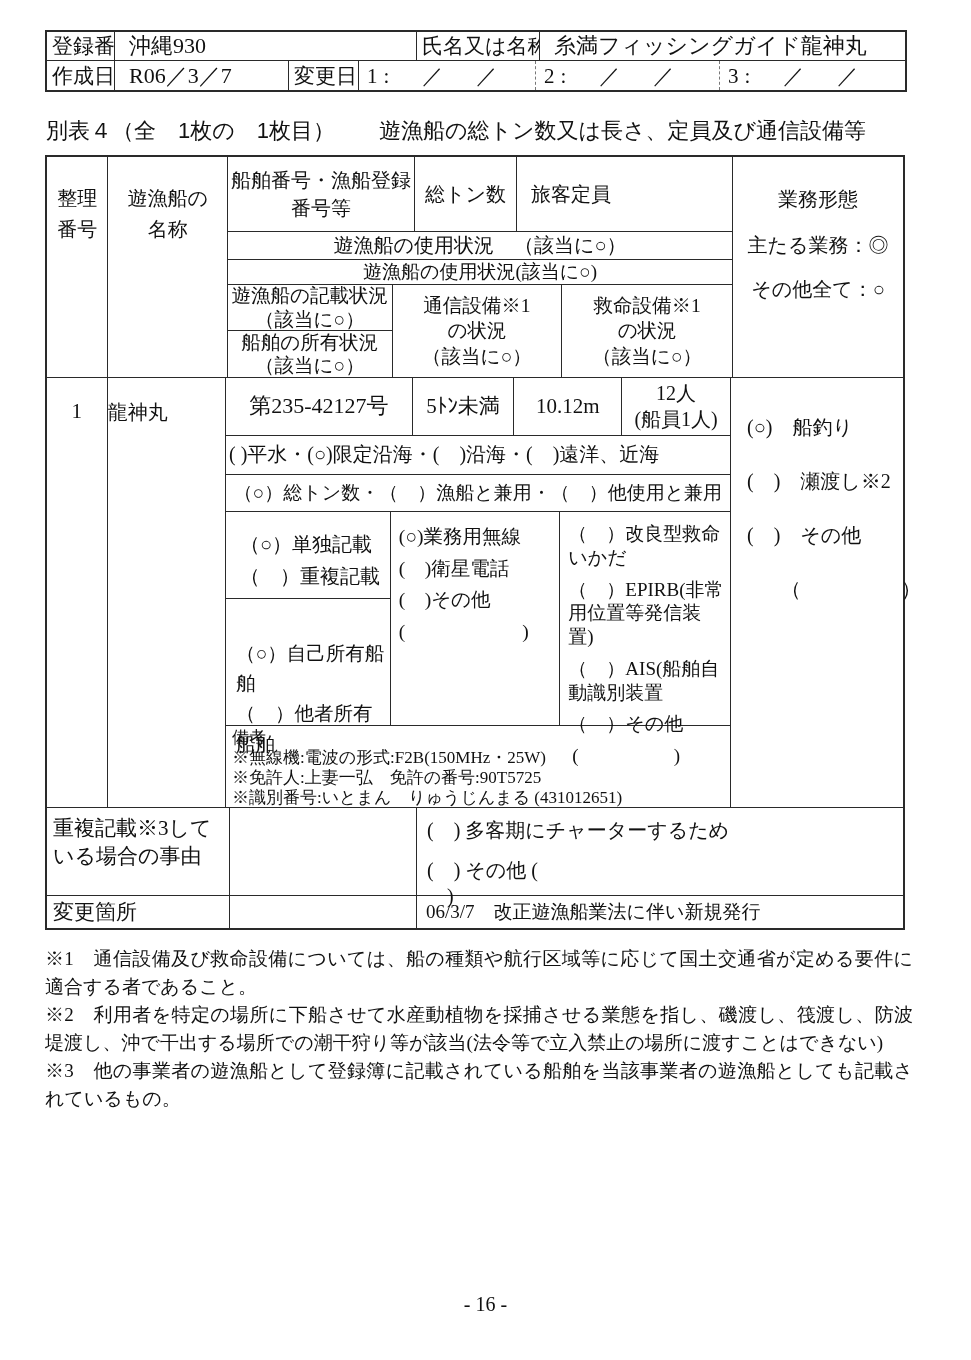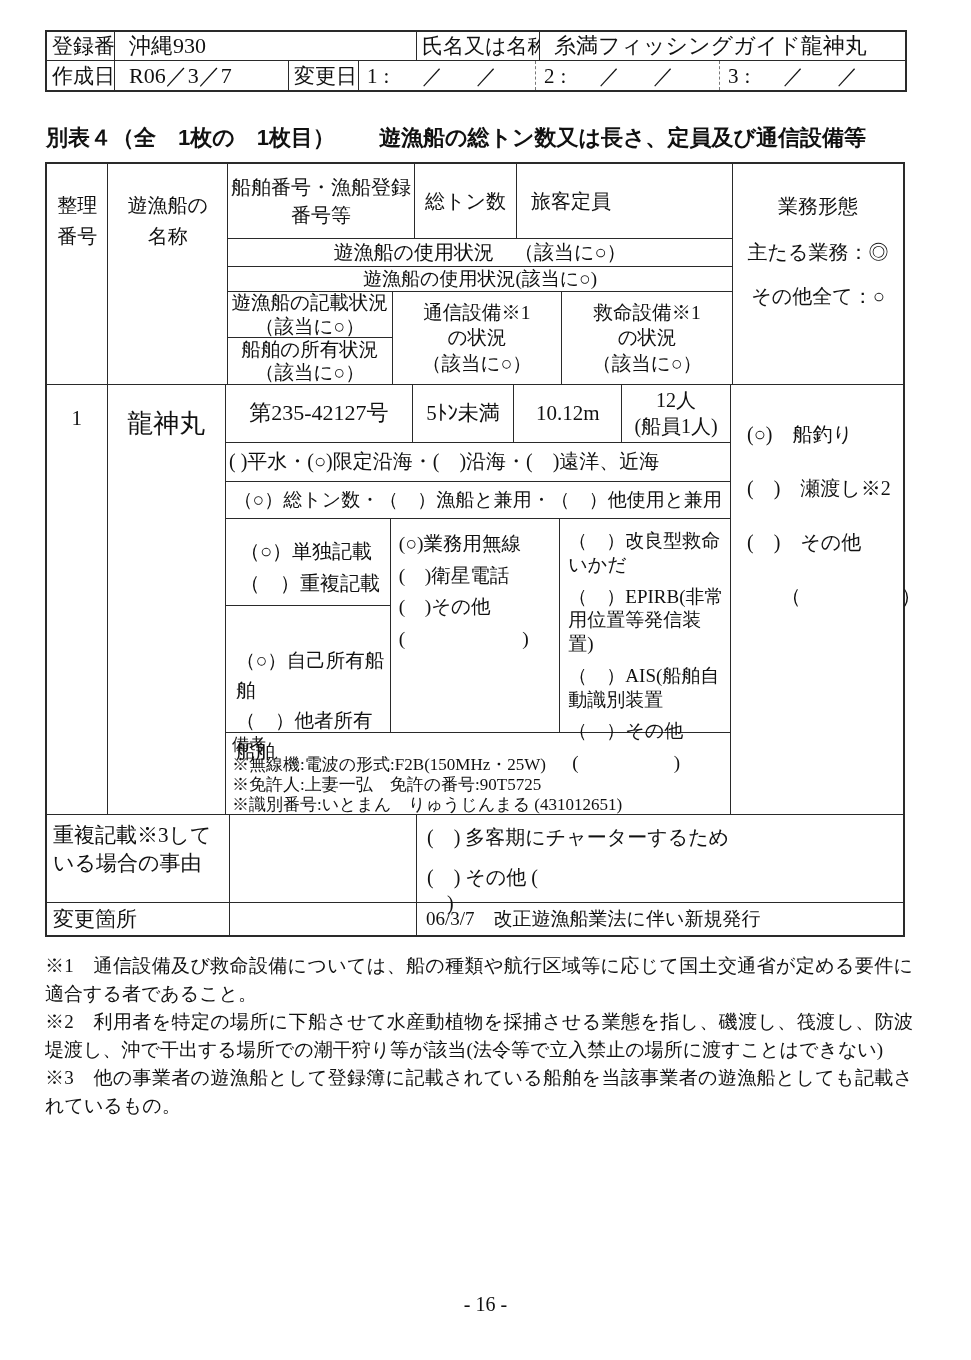--- a/index.html
+++ b/index.html
@@ -27,23 +27,23 @@
   .info-row { display: flex; height: 29px; align-items: stretch; }
   .info-row.first { border-bottom: 1.5px solid #2a2a2a; }
   .info-cell { display: flex; align-items: center; overflow: hidden; white-space: nowrap; }
   .lab { padding-left: 5px; }
   .val { padding-left: 14px; font-size: 22px; }
   .slot { padding-left: 8px; font-size: 21px; letter-spacing: 6px; }
   .dash-l { border-left: 1.5px dashed #777; }
 
   
   .page-title {
-    margin-top: 31px; margin-left: 1px;
+    margin-top: 24px; margin-left: 1px;
     font-family: "Liberation Sans", sans-serif;
-    font-weight: bold; font-size: 22px; white-space: nowrap;
+    font-weight: normal; font-size: 22px; white-space: nowrap;
   }
 
   
   .main-table { margin-top: 9px; border: 2px solid #2a2a2a; width: 860px; font-size: 20px; }
   .row-header { display: flex; height: 221px; border-bottom: 1.5px solid #2a2a2a; }
   .row-data   { display: flex; height: 430px; border-bottom: 1.5px solid #2a2a2a; }
   .row-b1     { display: flex; height: 88px;  border-bottom: 1.5px solid #2a2a2a; }
   .row-b2     { display: flex; height: 32px; }
 
   .c1 { width: 62px; }
@@ -64,21 +64,21 @@
   .colB { width: 170px; }
   .colC { width: 170px; }
   .a1, .a2 { height: 46px; line-height: 1.2; font-size: 19.5px; }
   .h45 .ctr3 { line-height: 1.3; font-size: 19.5px; }
 
   .biz-head { padding-top: 27px; text-align: center; line-height: 1.5; }
   .biz-head .bt { margin-bottom: 16px; }
   .biz-head .b2 { margin-top: 14px; }
 
   .dc-serial { padding-top: 21px; text-align: center; font-size: 21px; }
-  .dc-name   { padding-top: 21px; text-align: center; font-size: 26px; }
+  .dc-name   { padding-top: 21px; font-size: 20px; }
 
   .d1 { height: 58px; display: flex; }
   .d1 .dc1 { width: 187px; font-size: 22px; }
   .d1 .dc2 { width: 102px; font-size: 21px; }
   .d1 .dc3 { width: 108px; font-size: 21px; }
   .d1 .dc4 { width: 108px; font-size: 20px; line-height: 1.3; }
   .d2 { height: 40px; font-size: 20px; padding-left: 3px; display: flex; align-items: center; }
   .d3 { height: 37px; font-size: 19px; display: flex; align-items: center; justify-content: center; }
   .equip { height: 214px; display: flex; }
   .a-upper { height: 88px; padding: 16px 0 0 14px; line-height: 1.6; font-size: 20px; }

